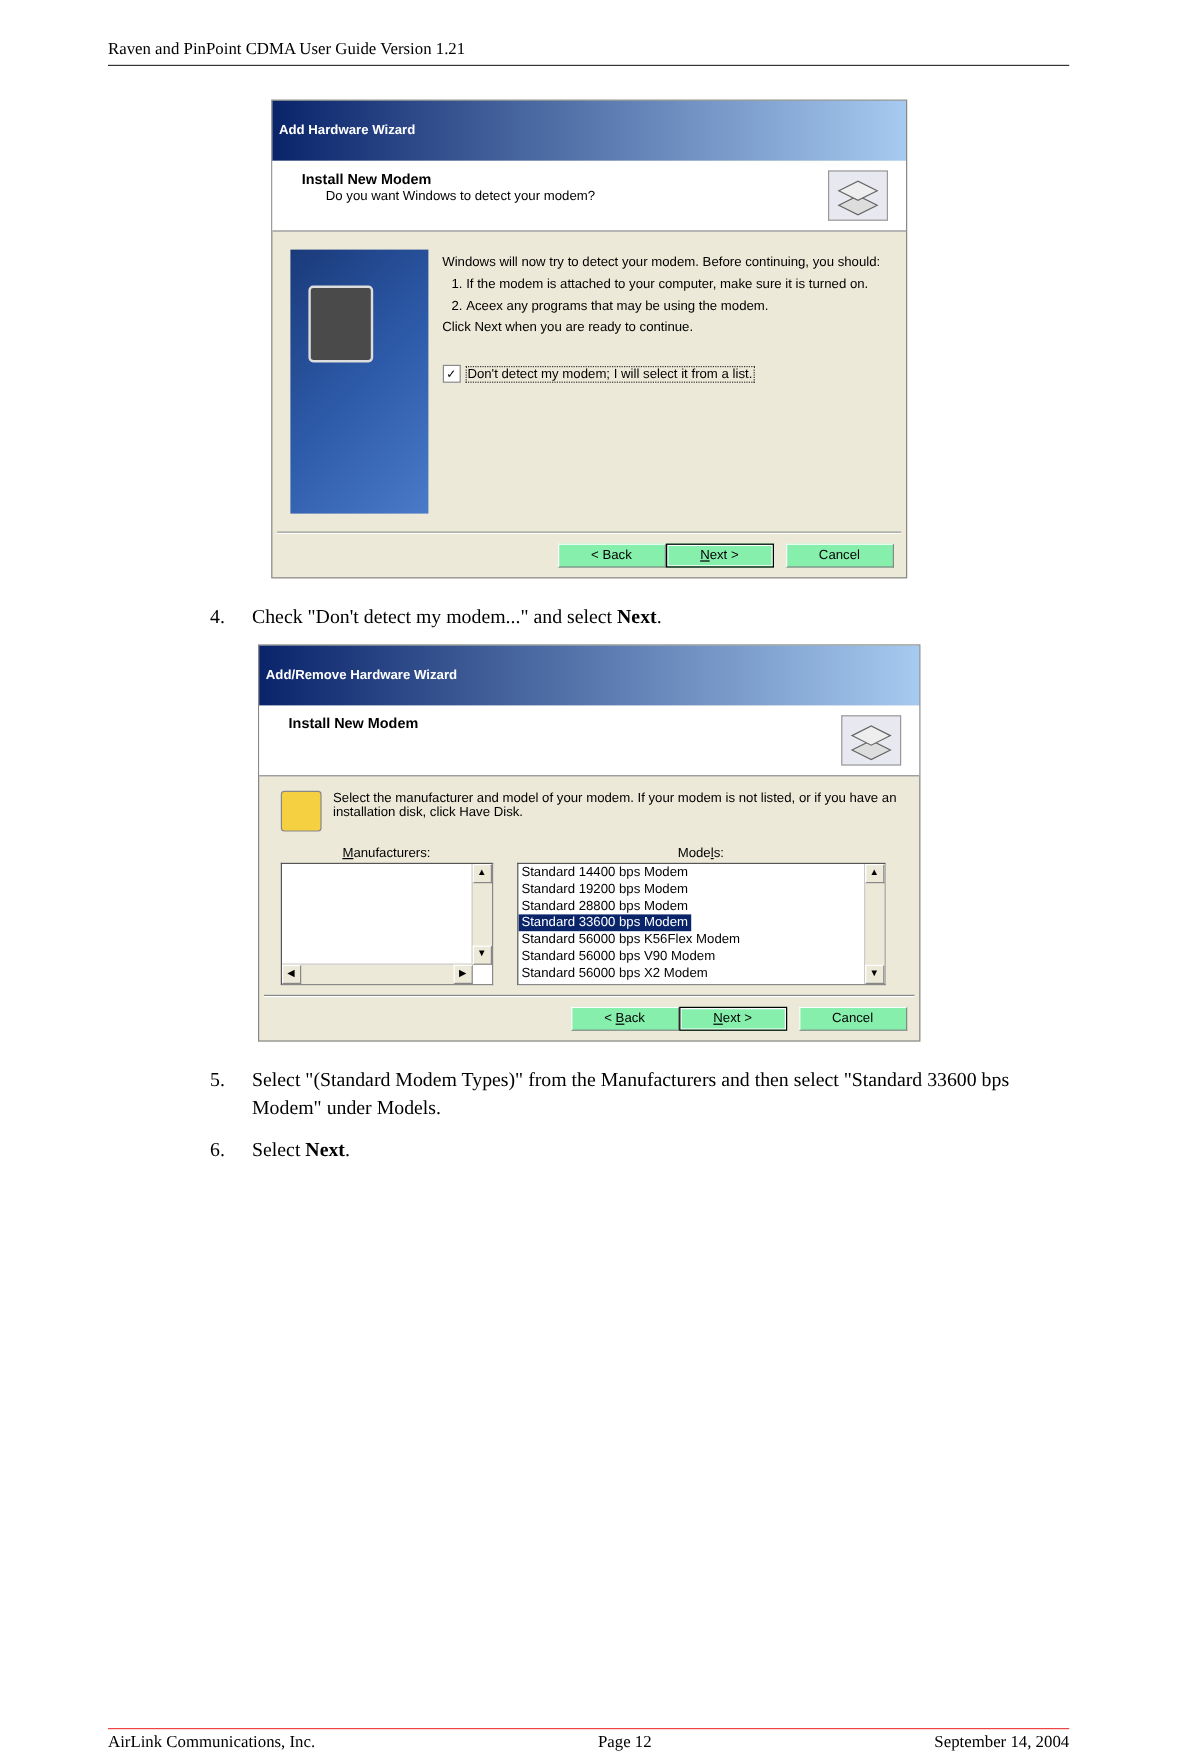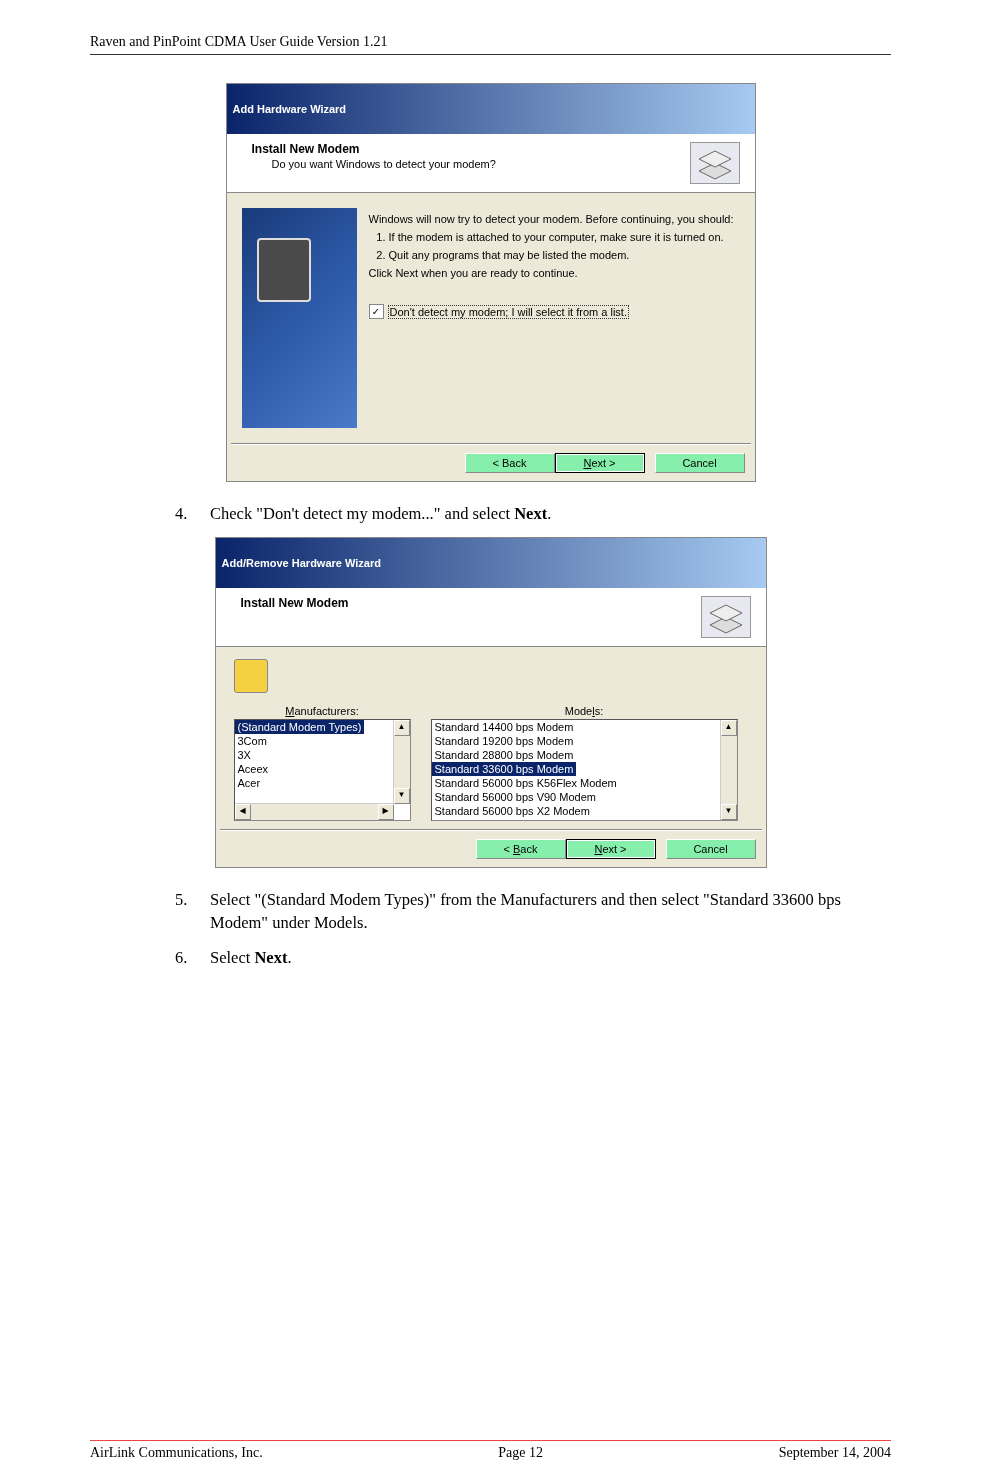--- a/index.html
+++ b/index.html
@@ -307,21 +307,21 @@
         </div>
       </div>
       <div class="wizard-body">
         <div class="body-image">
           <div class="body-image-phone"></div>
         </div>
         <div class="body-content">
           <div class="body-text">Windows will now try to detect your modem.  Before continuing, you should:</div>
           <ol class="body-list">
             <li>If the modem is attached to your computer, make sure it is turned on.</li>
-            <li>Quit any programs that may be listed the modem.</li>
+            <li>Aceex any programs that may be using the modem.</li>
           </ol>
           <div class="body-text">Click Next when you are ready to continue.</div>
           <div class="checkbox-row">
             <span class="checkbox">✓</span>
             <span class="checkbox-label">Don't detect my modem; I will select it from a list.</span>
           </div>
         </div>
       </div>
       <div class="button-separator"></div>
       <div class="button-row">
@@ -347,32 +347,26 @@
         <div class="header-icon">
           <svg viewBox="0 0 48 40">
               <polygon points="8,28 24,20 40,28 24,36" fill="#ddd" stroke="#666"></polygon>
               <polygon points="8,16 24,8 40,16 24,24" fill="#eee" stroke="#666"></polygon>
             </svg>
         </div>
       </div>
       <div class="wizard-body">
         <div class="wiz2-top">
           <div class="modem-icon"></div>
+          <div class="body-text">Select the manufacturer and model of your modem. If your modem is not listed, or if you have an installation disk, click Have Disk.</div>
         </div>
         <div class="wiz2-columns">
           <div>
             <div class="col-label"><span class="underline">M</span>anufacturers:</div>
             <div class="listbox listbox-mfr">
-              <div style="height:84px; overflow:hidden;">
-                <div class="list-item selected">(Standard Modem Types)</div>
-                <div class="list-item">3Com</div>
-                <div class="list-item">3X</div>
-                <div class="list-item">Aceex</div>
-                <div class="list-item">Acer</div>
-              </div>
               <div class="scrollbar-v" style="bottom:16px;">
                 <div class="scroll-btn top">▲</div>
                 <div class="scroll-btn bottom">▼</div>
               </div>
               <div class="scrollbar-h" style="position:absolute;bottom:0;left:0;right:16px;">
                 <div class="scroll-btn left">◀</div>
                 <div class="scroll-btn right">▶</div>
               </div>
             </div>
           </div>

